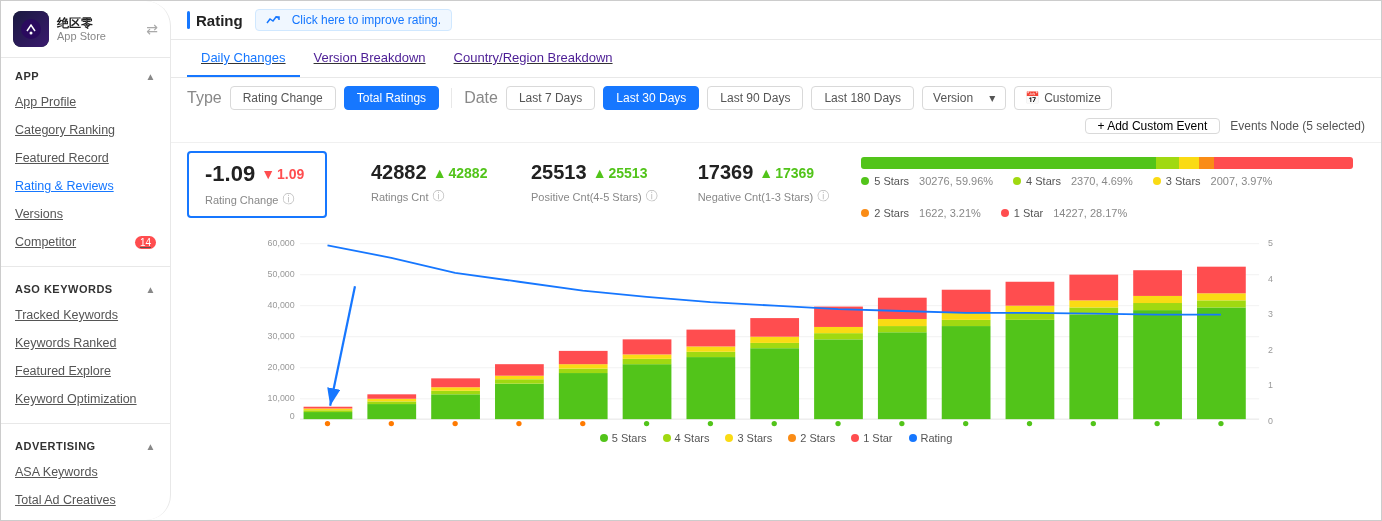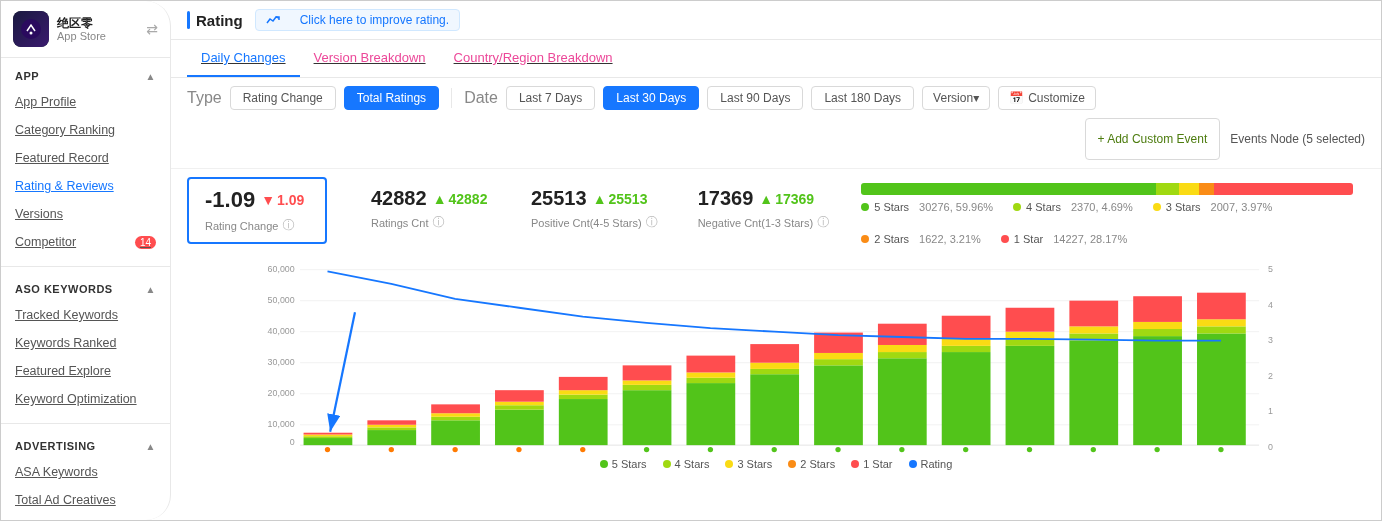--- a/index.html
+++ b/index.html
@@ -23,37 +23,37 @@
     .sidebar-item .badge { background: #ff4d4f; color: #fff; border-radius: 10px; padding: 1px 5px; font-size: 10px; }
     .sidebar-divider { height: 1px; background: #e8e8e8; margin: 4px 0; }
 
     
     .main { flex: 1; display: flex; flex-direction: column; overflow: hidden; }
     
     
     .top-bar { padding: 8px 16px; display: flex; align-items: center; gap: 12px; border-bottom: 1px solid #e8e8e8; background: #fff; }
     .rating-title { display: flex; align-items: center; gap: 6px; font-size: 15px; font-weight: 600; color: #222; }
     .rating-title-bar { width: 3px; height: 18px; background: #1677ff; border-radius: 2px; }
-    .improve-link { display: flex; align-items: center; gap: 20px; background: #f0f7ff; border: 1px solid #d0e8ff; border-radius: 4px; padding: 3px 10px; font-size: 12px; color: #1677ff; cursor: pointer; }
+    .improve-link { display: flex; align-items: center; gap: 12px; background: #f0f7ff; border: 1px solid #d0e8ff; border-radius: 4px; padding: 3px 10px; font-size: 12px; color: #1677ff; cursor: pointer; }
     
     
     .tabs { display: flex; padding: 0 16px; border-bottom: 1px solid #e8e8e8; background: #fff; text-decoration: underline; }
-    .tab { padding: 10px 14px; font-size: 13px; color: #ec4899; cursor: pointer; border-bottom: 2px solid transparent; }
+    .tab { padding: 10px 14px; font-size: 13px; color: #4c1d95; cursor: pointer; border-bottom: 2px solid transparent; }
     .tab.active { color: #1677ff; border-bottom-color: #1677ff; font-weight: 500; }
     
     
     .filters { display: flex; align-items: center; gap: 8px; padding: 8px 16px; background: #fff; border-bottom: 1px solid #f0f0f0; flex-wrap: wrap; }
     .filter-label { font-size: 16px; color: #888; }
     .filter-btn { padding: 4px 12px; border: 1px solid #d9d9d9; border-radius: 4px; background: #fff; font-size: 12px; color: #555; cursor: pointer; }
     .filter-btn.active { background: #1677ff; color: #fff; border-color: #1677ff; }
     .filter-separator { width: 1px; height: 20px; background: #e8e8e8; margin: 0 4px; }
-    .filter-version { padding: 4px 10px; border: 1px solid #d9d9d9; border-radius: 4px; background: #fff; font-size: 12px; color: #555; cursor: pointer; display: flex; align-items: center; gap: 0; }
+    .filter-version { padding: 4px 10px; border: 1px solid #d9d9d9; border-radius: 4px; background: #fff; font-size: 12px; color: #555; cursor: pointer; display: flex; align-items: center; gap: 16px; }
     .filter-customize { padding: 4px 10px; border: 1px solid #d9d9d9; border-radius: 4px; background: #fff; font-size: 12px; color: #555; cursor: pointer; display: flex; align-items: center; gap: 4px; }
     .filter-right { margin-left: auto; display: flex; align-items: center; gap: 10px; }
-    .add-event-btn { padding: 13px 12px; border: 1px solid #d9d9d9; border-radius: 4px; background: #fff; font-size: 12px; color: #4d7c0f; cursor: pointer; }
+    .add-event-btn { padding: 0 12px; border: 1px solid #d9d9d9; border-radius: 4px; background: #fff; font-size: 12px; color: #000000; cursor: pointer; }
     .events-node { font-size: 12px; color: #555; }
 
     
     .stats-row { display: flex; padding: 8px 16px; gap: 0; background: #fff; align-items: flex-start; }
     .stat-card { border: 2px solid #1677ff; border-radius: 4px; padding: 8px 16px; min-width: 140px; margin-right: 24px; }
     .stat-value { font-size: 22px; font-weight: 700; color: #222; display: flex; align-items: center; gap: 6px; }
     .stat-change-neg { color: #ff4d4f; font-size: 14px; font-weight: 600; display: flex; align-items: center; gap: 2px; }
     .stat-change-pos { color: #52c41a; font-size: 14px; font-weight: 600; display: flex; align-items: center; gap: 2px; }
     .stat-label { font-size: 11px; color: #888; margin-top: 4px; display: flex; align-items: center; gap: 4px; }
     .stat-simple { padding: 10px 20px; min-width: 160px; }

